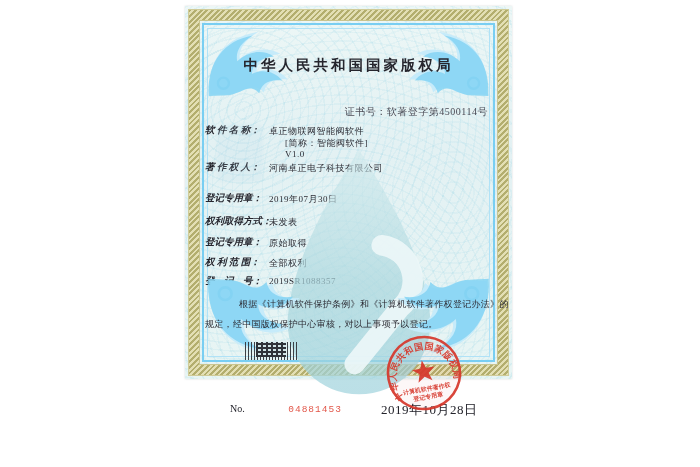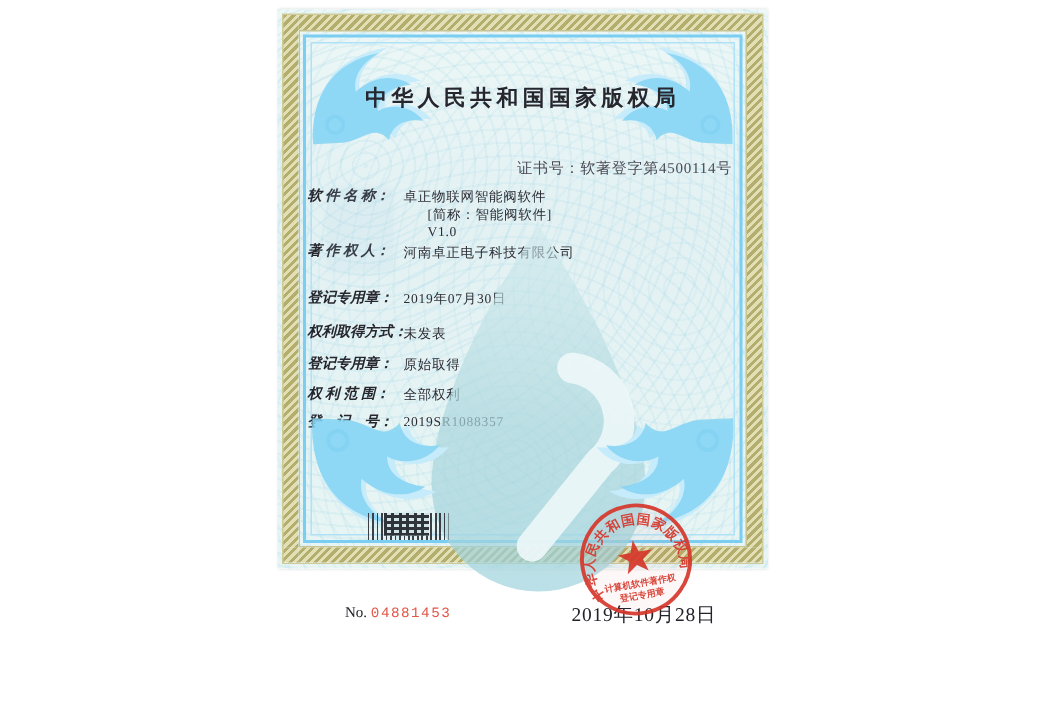--- a/index.html
+++ b/index.html
@@ -57,21 +57,21 @@
   .barcode .matrix{
     position:absolute;left:11px;right:13px;top:0;bottom:3px;
     background:
       repeating-linear-gradient(0deg,#2f333a 0 2px,transparent 2px 4px),
       repeating-linear-gradient(90deg,#2f333a 0 2px,transparent 2px 5px),
       #cfe3e6;
   }
   .seal{position:absolute;left:199px;top:327px;width:80px;height:80px;z-index:5;transform:rotate(-10deg);opacity:.92;}
   .seal-date{position:absolute;left:196px;top:395px;z-index:4;font-size:13px;color:#22222a;letter-spacing:.5px;}
   .serial{position:absolute;left:45px;top:397px;z-index:4;font-size:10px;color:#22222a;}
-  .serial .num{font-family:"Liberation Mono","DejaVu Sans Mono",monospace;color:#e2574a;letter-spacing:1px;font-size:9.5px;}
+  .serial .num{font-family:"Liberation Mono","DejaVu Sans Mono",monospace;color:#e2574a;letter-spacing:1px;font-size:9.5px;margin-left:41px;}
 </style>
 </head>
 <body>
 
 <div class="cert">
 
   <div class="border-gold"></div>
   <div class="border-blue"></div>
 
   <svg class="corner tl" viewBox="0 0 100 80">
@@ -137,20 +137,22 @@
   </div>
   <div class="row">
     <span class="lab" style="top:250px">权 利 范 围：</span>
     <span class="val" style="top:251px">全部权利</span>
   </div>
   <div class="row">
     <span class="lab" style="top:269px">登　记　号：</span>
     <span class="val" style="top:270px">2019SR1088357</span>
   </div>
 
+  <div class="txt para" style="left:54px;top:292px">根据《计算机软件保护条例》和《计算机软件著作权登记办法》的</div>
+  <div class="txt para" style="left:20px;top:312px">规定，经中国版权保护中心审核，对以上事项予以登记。</div>
 
   <div class="barcode">
     <div class="matrix"></div>
   </div>
 
   <div class="seal-date">2019年10月28日</div>
 
   <svg class="seal" viewBox="0 0 80 80">
     <defs>
       <path id="sealArcPath" d="M17,63 A29,29 0 1 1 63,63" fill="none"></path>

